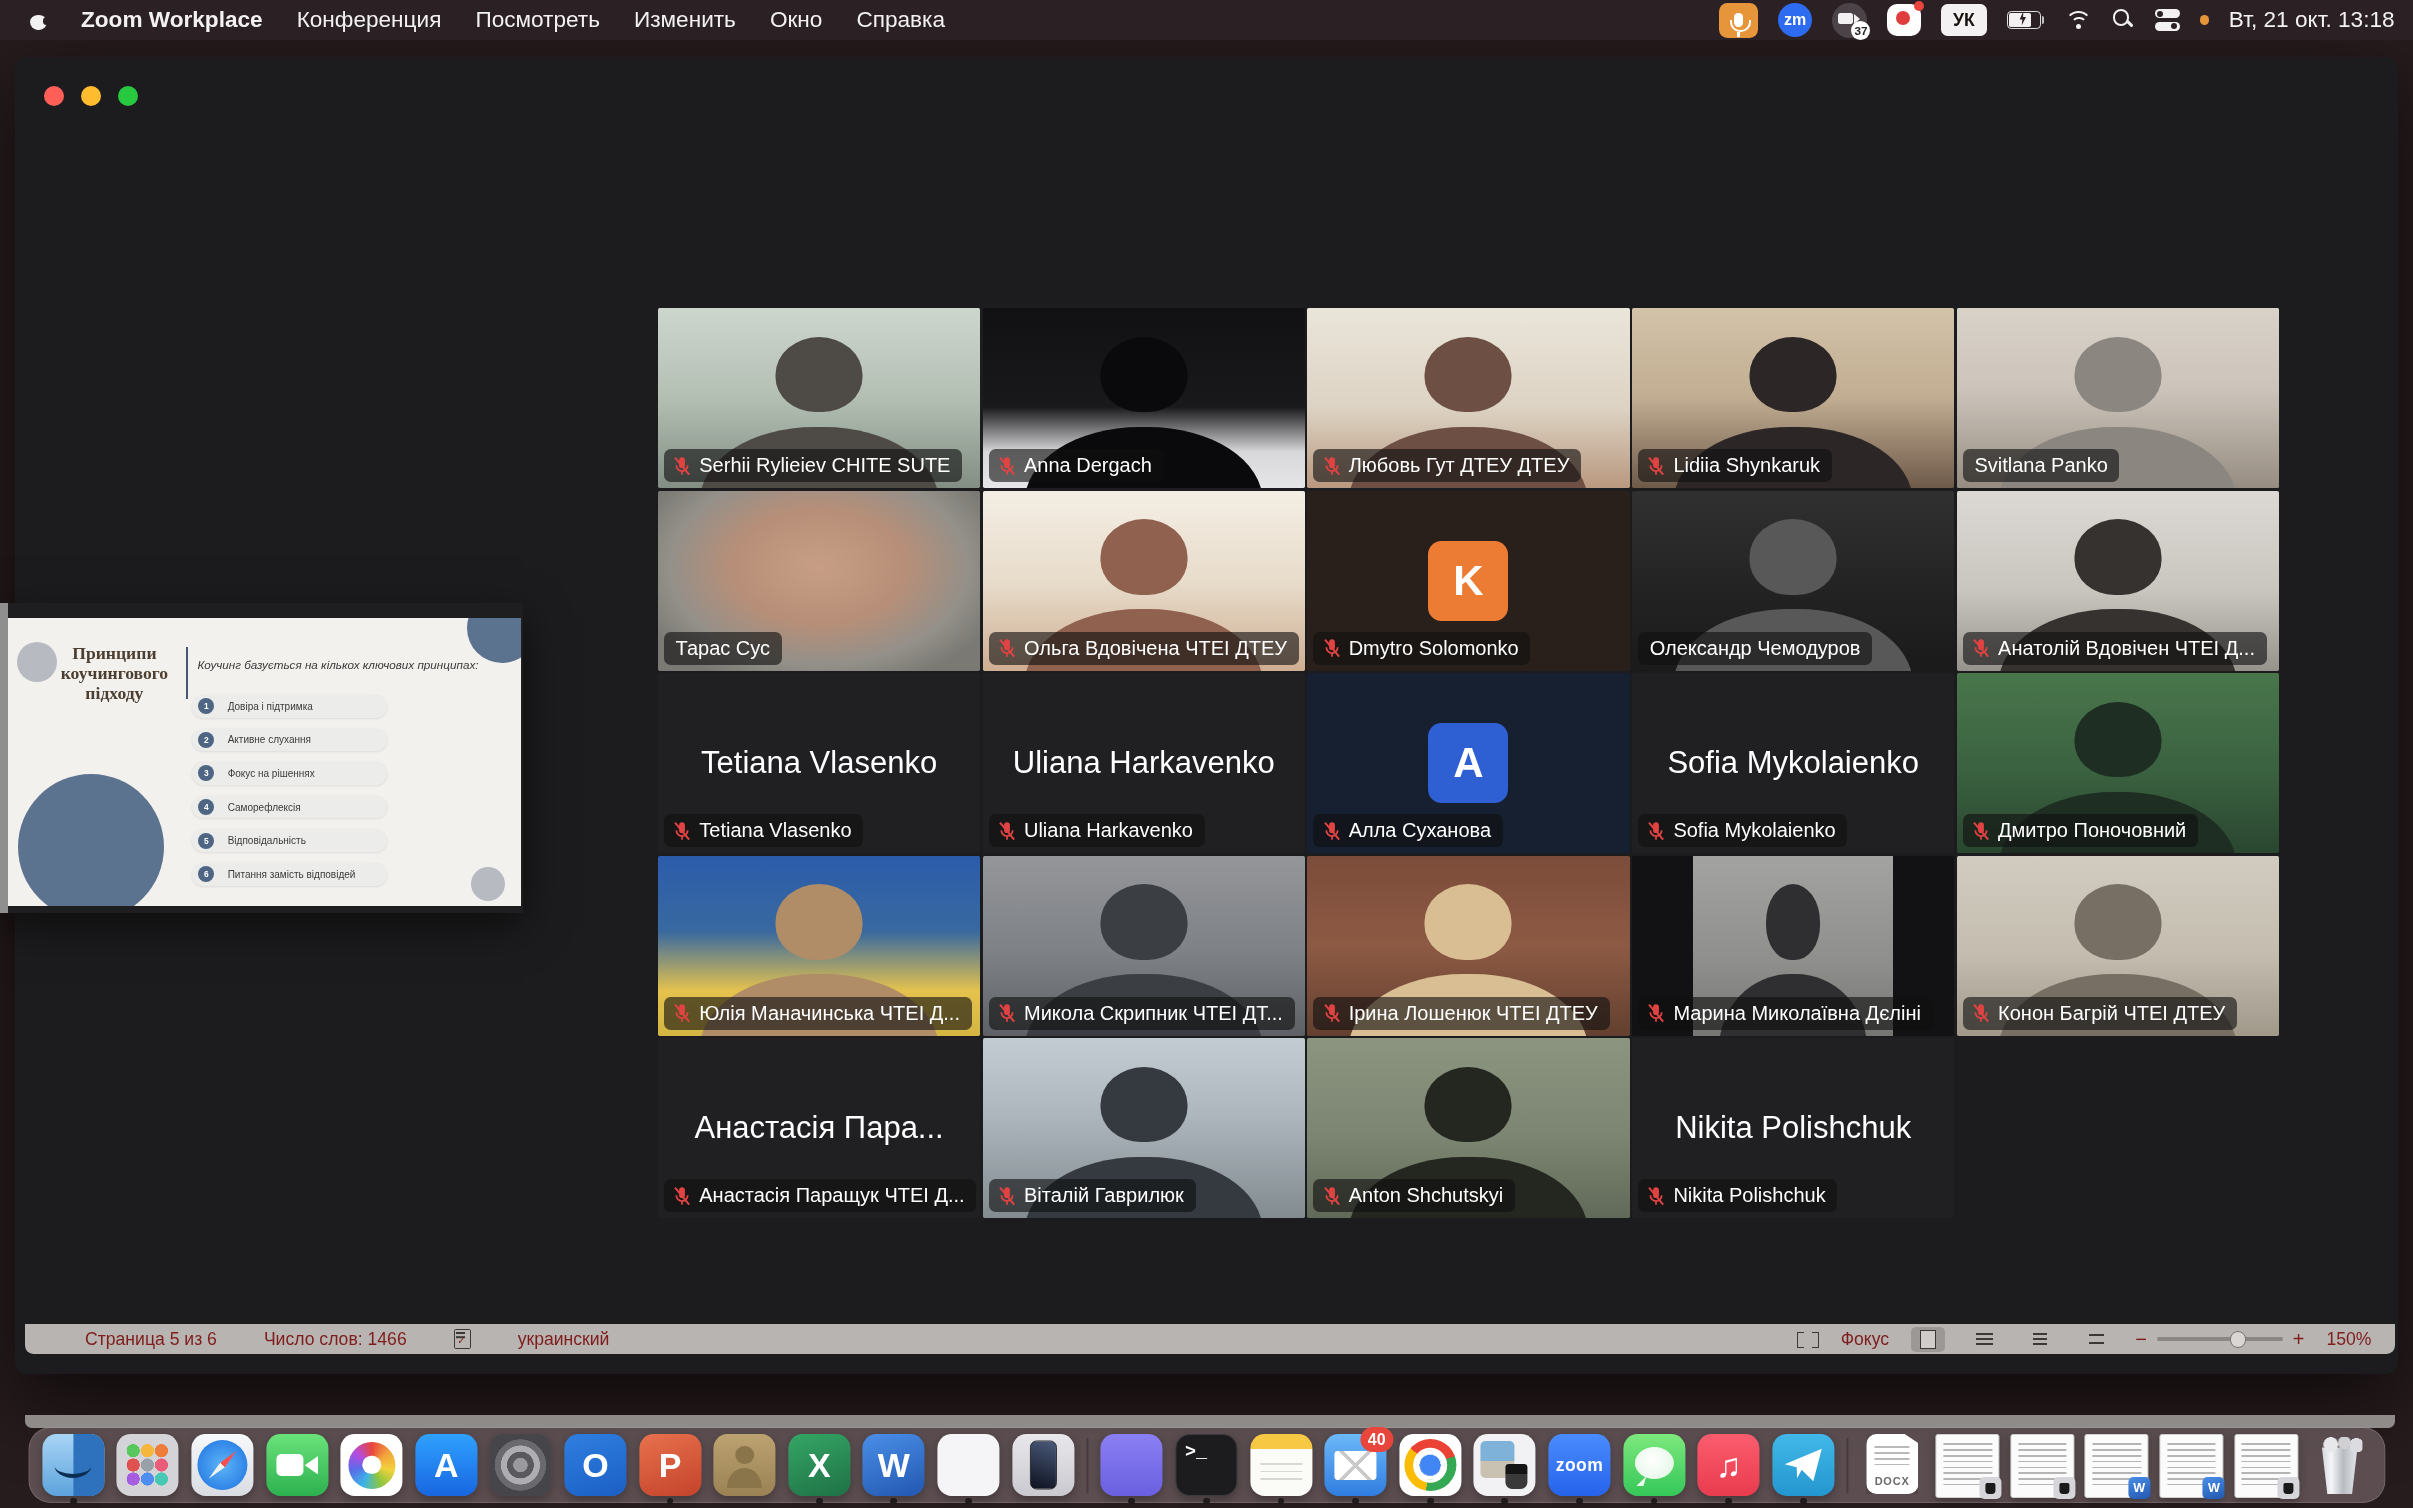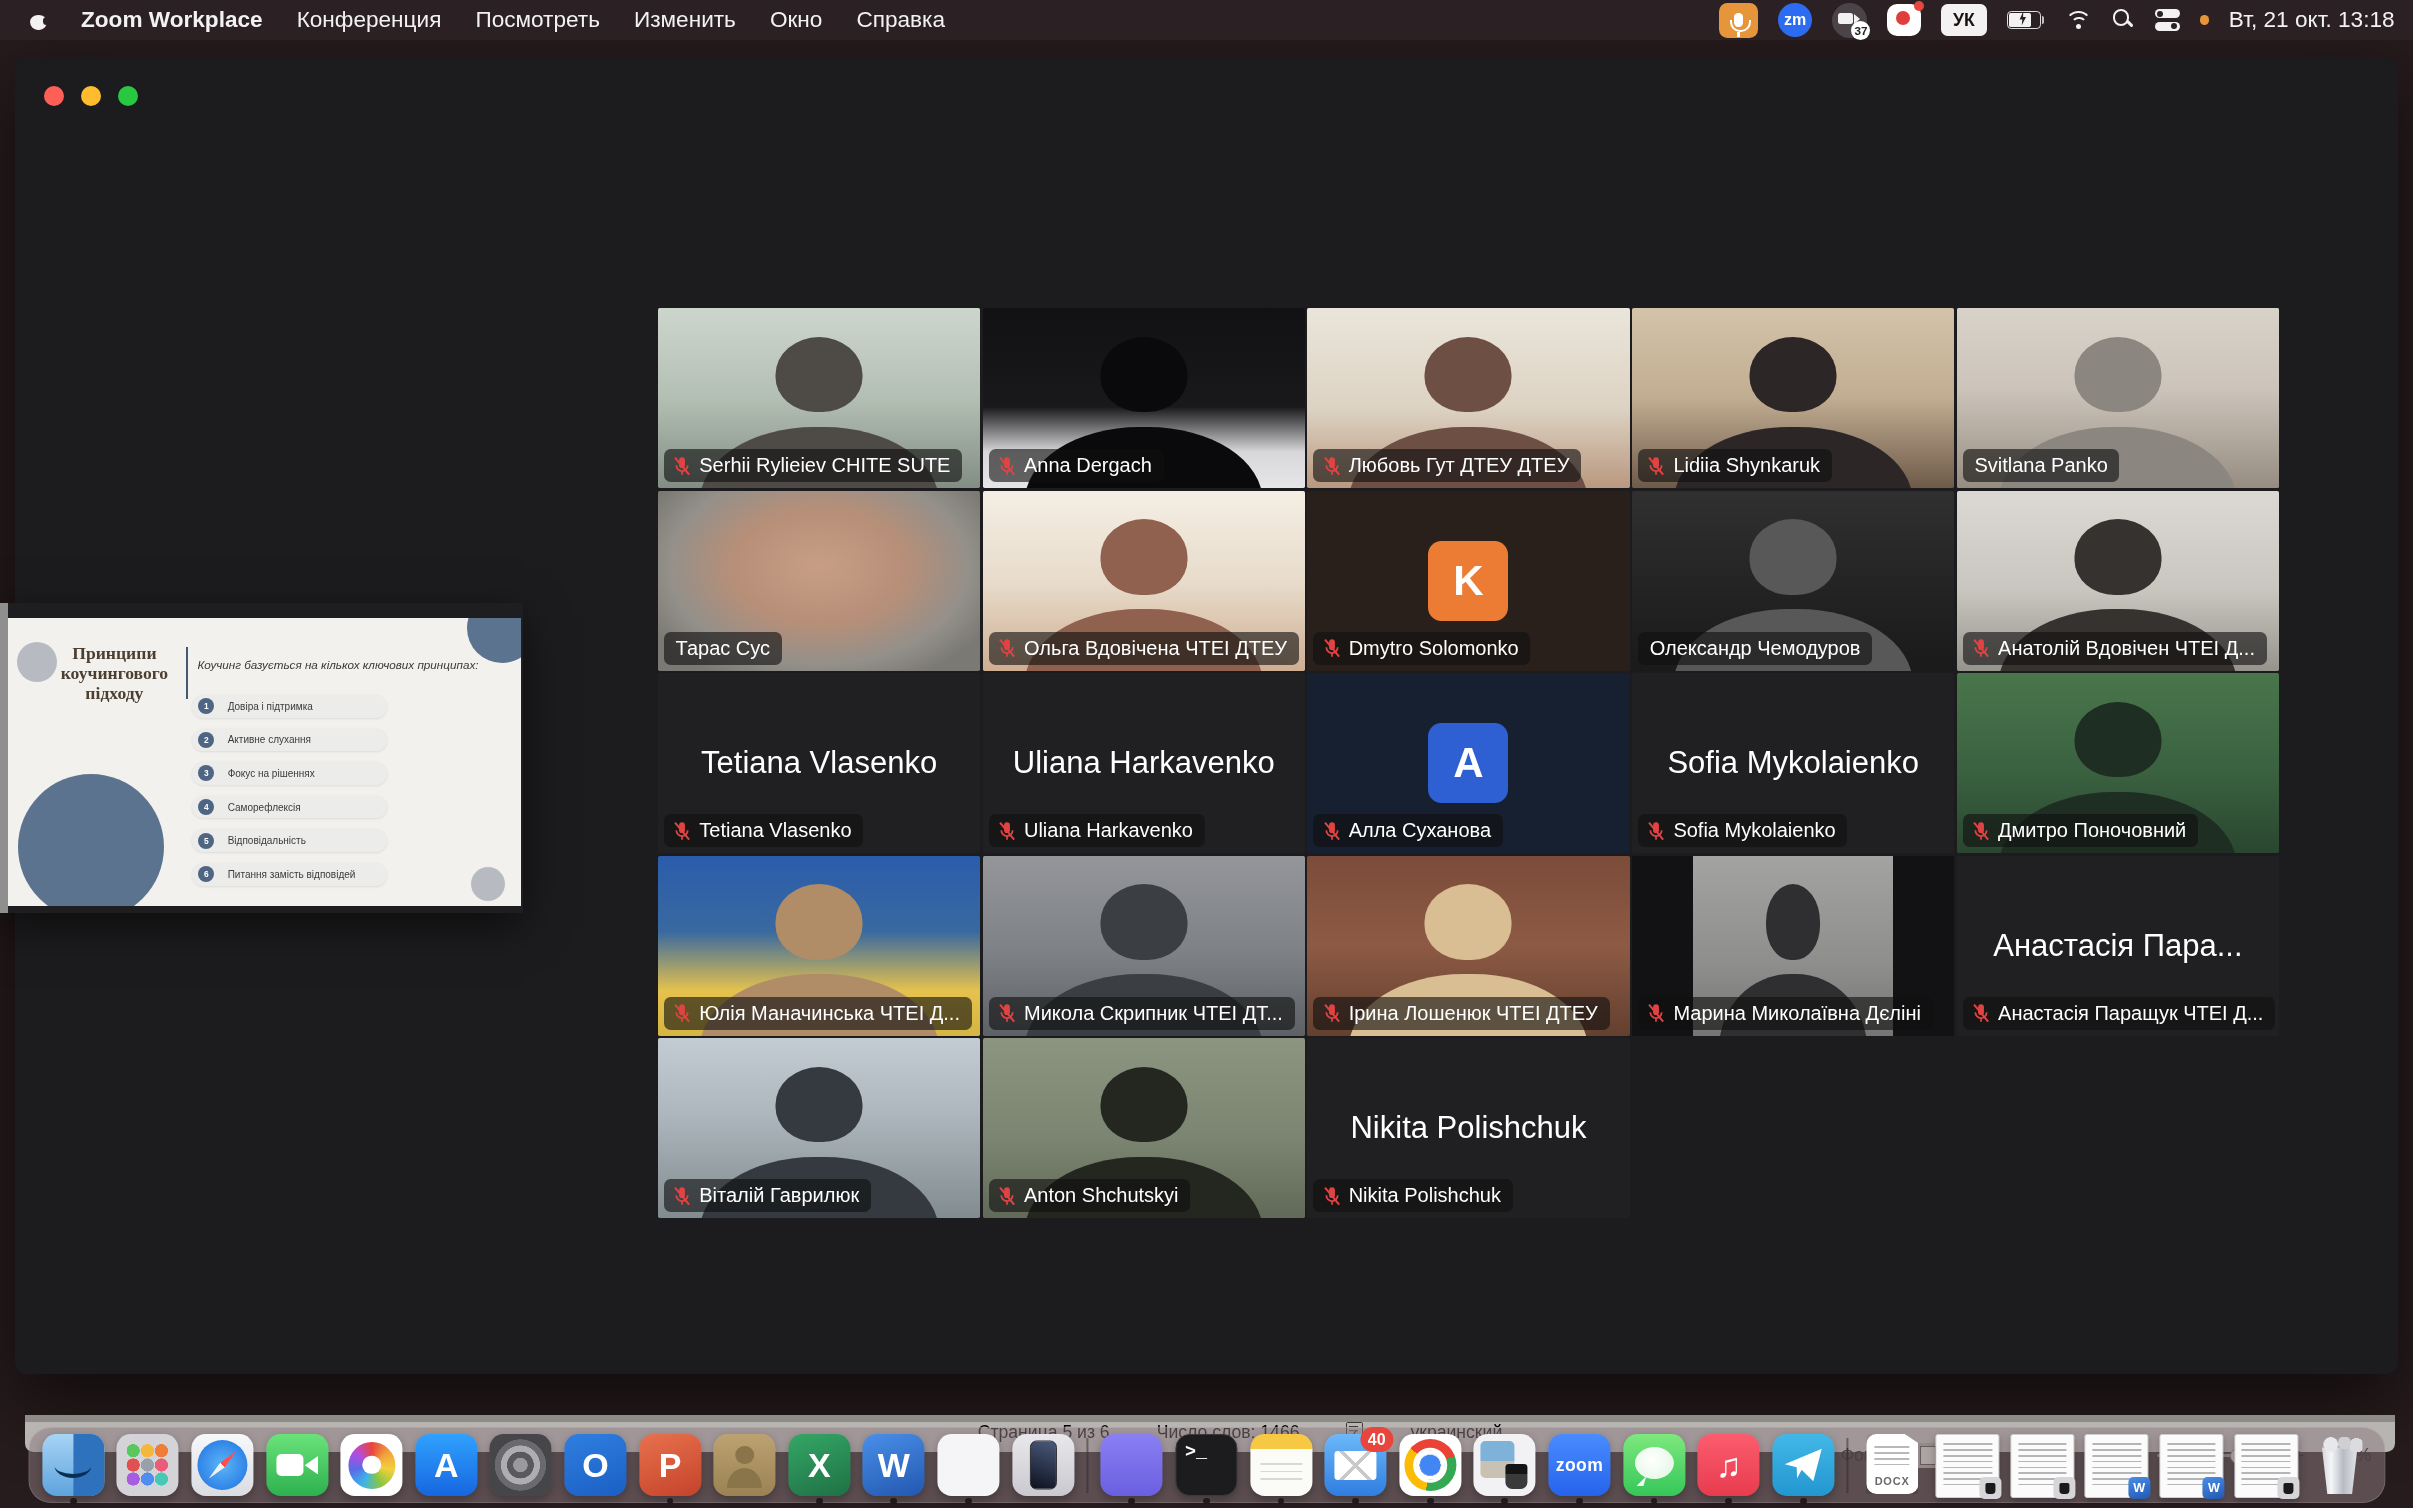--- a/index.html
+++ b/index.html
@@ -97,22 +97,22 @@
   .doc-divider{position:absolute;left:178px;top:28.5px;width:1.7px;height:52px;background:#44596f;}
   .doc-intro{position:absolute;left:189px;top:40px;font-size:11.7px;color:#3a3a3a;white-space:nowrap;font-style:italic;}
   .doc-list{position:absolute;left:184px;top:77px;width:195px;display:flex;flex-direction:column;gap:11px;}
   .pill-row{height:22.6px;background:#ececea;border-radius:11.7px;display:flex;align-items:center;padding-left:5.9px;
             box-shadow:0 0.8px 2.5px rgba(0,0,0,.10);}
   .pill-num{width:16px;height:16px;border-radius:50%;background:#4e6583;color:#fff;font-size:8.4px;font-weight:700;
             display:flex;align-items:center;justify-content:center;flex:0 0 auto;}
   .pill-text{margin-left:13.4px;font-size:10px;color:#3b3b3b;white-space:nowrap;}
 
   
-  #wordbar{position:absolute;left:25px;top:1422px;width:2370px;height:30px;background:#b7b4b1;border-radius:0 0 8.4px 8.4px;
-           display:flex;align-items:center;color:#000000;font-size:17.6px;z-index:10;flex-direction:column;}
+  #wordbar{position:absolute;left:25px;top:1324px;width:2370px;height:30px;background:#b7b4b1;border-radius:0 0 8.4px 8.4px;
+           display:flex;align-items:center;color:#7f1d1d;font-size:17.6px;z-index:10;}
   #wordbar .lgroup{display:flex;align-items:center;gap:47px;padding-left:60px;}
   #wordbar .rgroup{margin-left:auto;display:flex;align-items:center;gap:22px;padding-right:23.5px;}
   .proof-icon{width:15px;height:18.4px;border:1.7px solid #3b3835;border-radius:1.7px;position:relative;}
   .proof-icon::before{content:"";position:absolute;left:1.7px;top:2.5px;width:8.4px;height:1.7px;background:#3b3835;box-shadow:0 4.2px 0 #3b3835;}
   .proof-icon::after{content:"✓";position:absolute;left:2.5px;top:5px;font-size:10px;}
   .focus-icon{width:22px;height:13.4px;position:relative;}
   .focus-icon::before,.focus-icon::after{content:"";position:absolute;top:0;width:5.9px;height:13.4px;border:1.7px solid #3b3835;}
   .focus-icon::before{left:0;border-right:none;}
   .focus-icon::after{right:0;border-left:none;}
   .view-btn{width:34px;height:25px;border-radius:5px;display:flex;align-items:center;justify-content:center;}
@@ -502,20 +502,34 @@
           <svg class="mic" viewBox="0 0 24 24">
             <path d="M12 2.5a3.2 3.2 0 0 1 3.2 3.2v5.4a3.2 3.2 0 0 1-6.4 0V5.7A3.2 3.2 0 0 1 12 2.5z" fill="#e14343"></path>
             <path d="M5.8 11.3a6.2 6.2 0 0 0 12.4 0" fill="none" stroke="#e14343" stroke-width="1.9"></path>
             <path d="M12 17.5v4" stroke="#e14343" stroke-width="1.9"></path>
             <path d="M4.4 2.8 19.8 21.4" stroke="#e14343" stroke-width="2.2"></path>
           </svg>
           <span>Марина Миколаївна Дєліні</span>
         </div>
       </div>
       <div class="tile">
+        <div class="video" style="background: linear-gradient(rgb(210, 204, 192) 0%, rgb(195, 188, 175) 55%, rgb(160, 152, 137) 100%);">
+          <div class="person" style="--sil: #776f63;"></div>
+        </div>
+        <div class="name-label">
+          <svg class="mic" viewBox="0 0 24 24">
+            <path d="M12 2.5a3.2 3.2 0 0 1 3.2 3.2v5.4a3.2 3.2 0 0 1-6.4 0V5.7A3.2 3.2 0 0 1 12 2.5z" fill="#e14343"></path>
+            <path d="M5.8 11.3a6.2 6.2 0 0 0 12.4 0" fill="none" stroke="#e14343" stroke-width="1.9"></path>
+            <path d="M12 17.5v4" stroke="#e14343" stroke-width="1.9"></path>
+            <path d="M4.4 2.8 19.8 21.4" stroke="#e14343" stroke-width="2.2"></path>
+          </svg>
+          <span>Конон Багрій ЧТЕІ ДТЕУ</span>
+        </div>
+      </div>
+      <div class="tile">
         <div class="big-name">Анастасія Пара...</div>
         <div class="name-label">
           <svg class="mic" viewBox="0 0 24 24">
             <path d="M12 2.5a3.2 3.2 0 0 1 3.2 3.2v5.4a3.2 3.2 0 0 1-6.4 0V5.7A3.2 3.2 0 0 1 12 2.5z" fill="#e14343"></path>
             <path d="M5.8 11.3a6.2 6.2 0 0 0 12.4 0" fill="none" stroke="#e14343" stroke-width="1.9"></path>
             <path d="M12 17.5v4" stroke="#e14343" stroke-width="1.9"></path>
             <path d="M4.4 2.8 19.8 21.4" stroke="#e14343" stroke-width="2.2"></path>
           </svg>
           <span>Анастасія Паращук ЧТЕІ Д...</span>
         </div>

